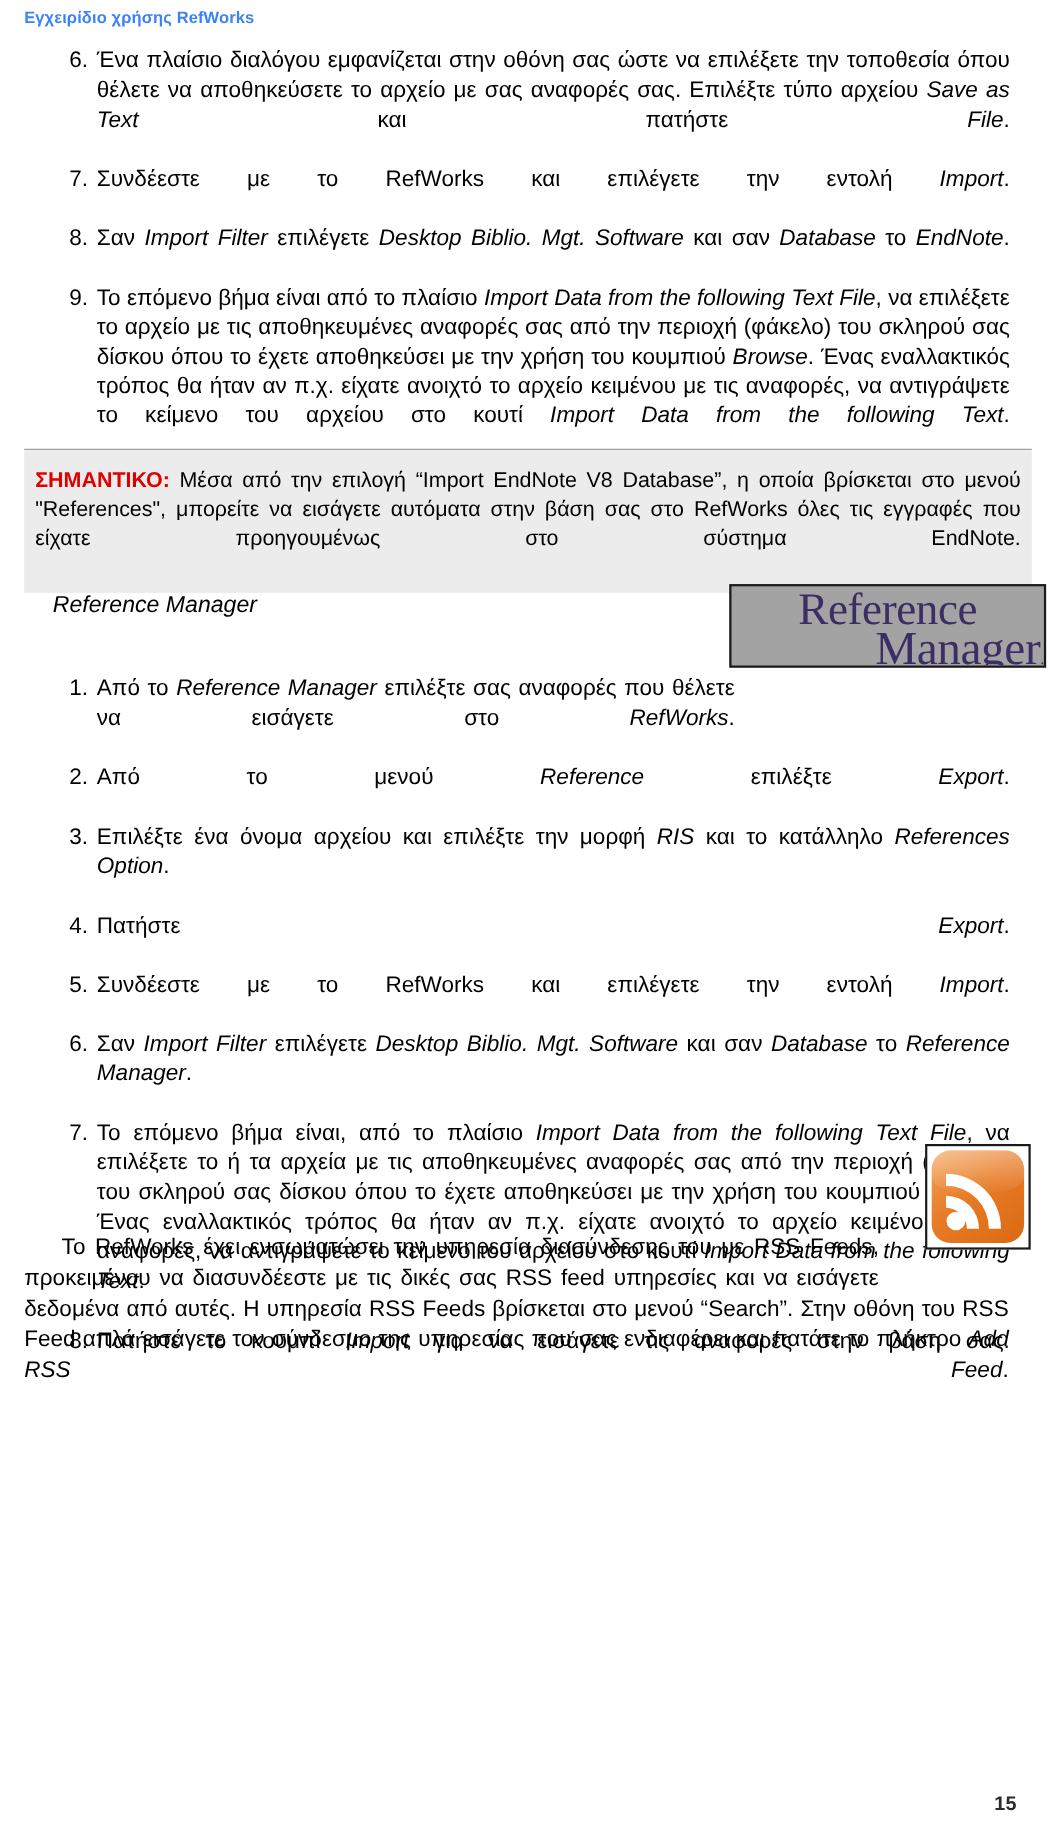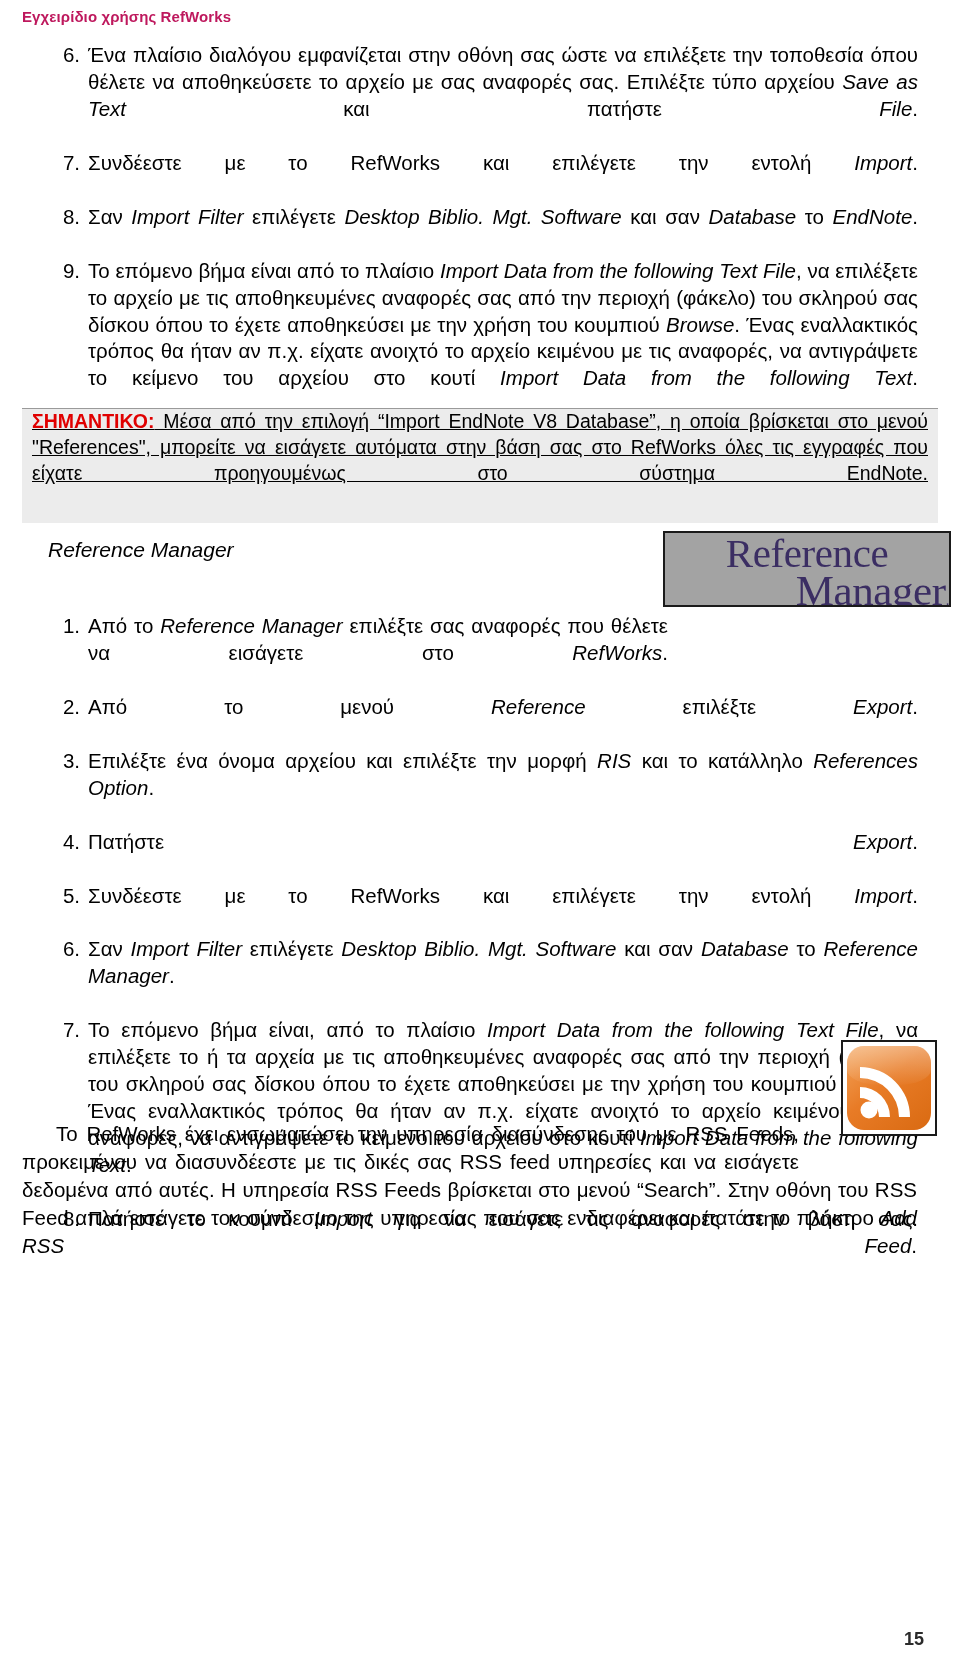--- a/index.html
+++ b/index.html
@@ -22,21 +22,21 @@
     box-sizing: border-box;
   }
 
   
   .running-header {
     position: absolute;
     top: 8px;
     left: 22px;
     font-size: 15px;
     font-weight: bold;
-    color: #be185d;
+    color: #3b82f6;
     letter-spacing: 0.1px;
   }
   i, .it { font-style: italic; }
 
   
   ol.steps {
     list-style: none;
     margin: 0;
     padding: 0;
   }
@@ -73,26 +73,25 @@
   }
 
   
   #important-note {
     position: absolute;
     left: 22px;
     top: 408px;
     width: 916px;
     background: #ececec;
     border-top: 1px solid #9a9a9a;
-    padding: 0 10px 10px 10px;
+    padding: 16px 10px 10px 10px;
     box-sizing: border-box;
     font-size: 19.5px;
     line-height: 1.33;
     text-align: justify;
-    text-decoration: underline;
   }
   #important-note .lead {
     color: #e00000;
     font-weight: bold;
   }
   #important-note .note-body::after {
     content: "";
     display: inline-block;
     width: 100%;
   }

